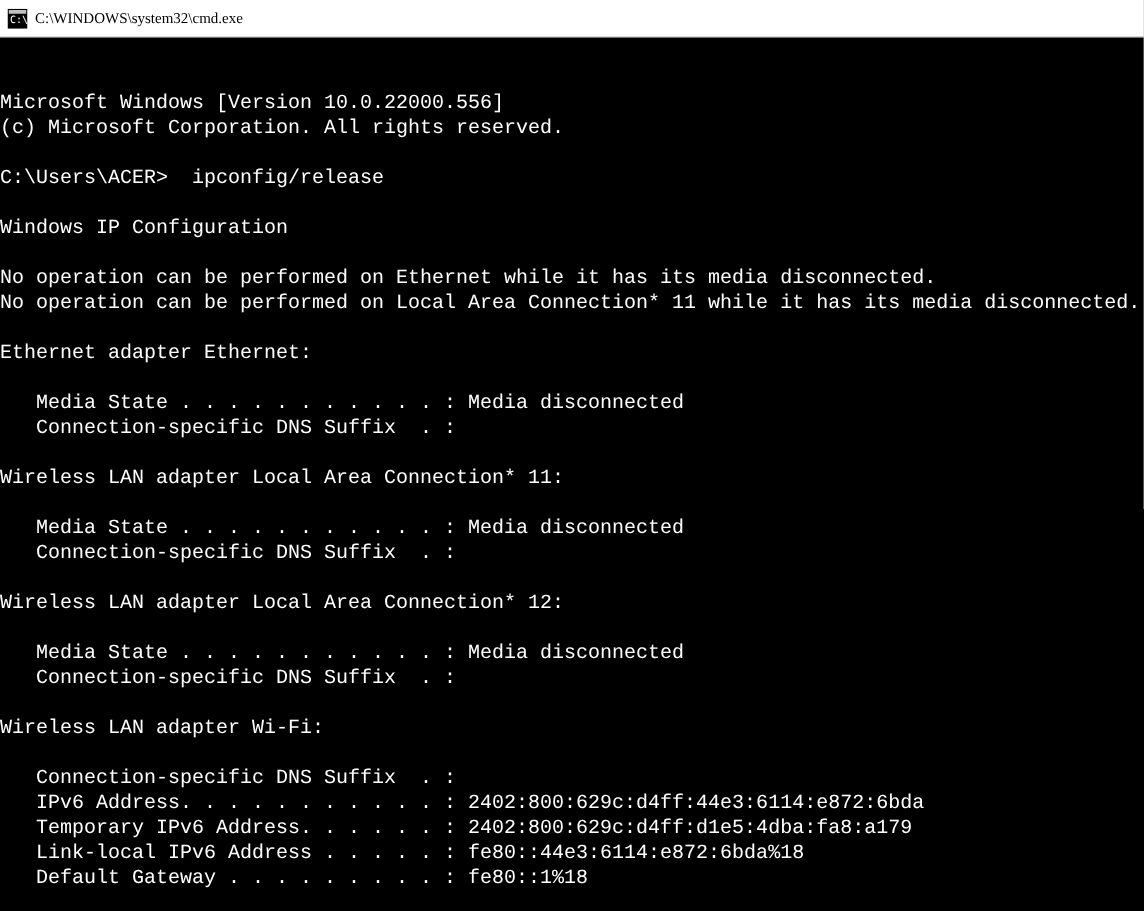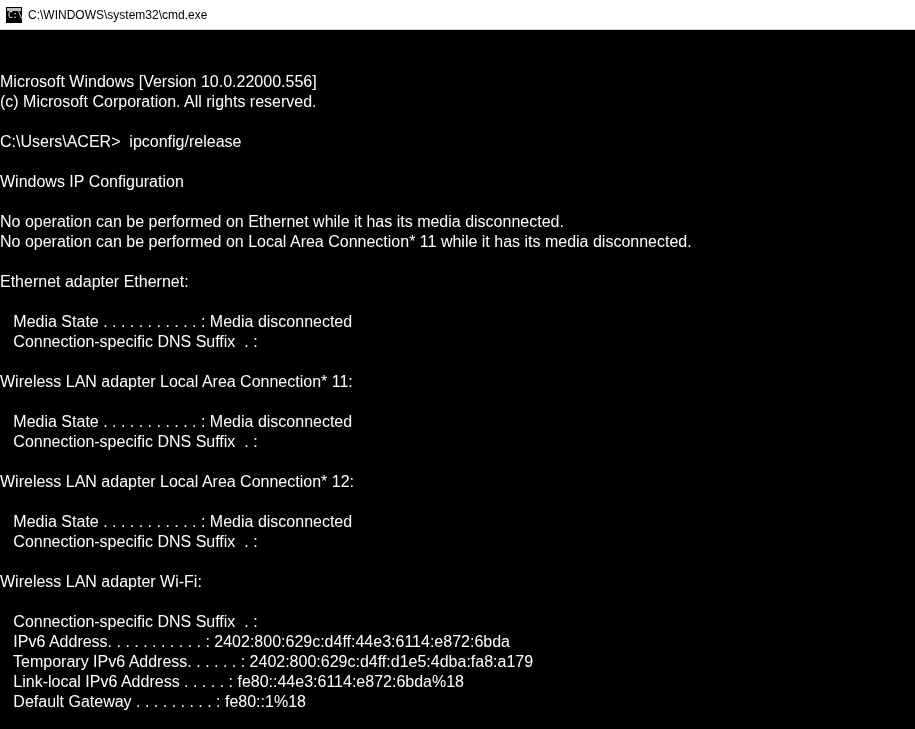--- a/index.html
+++ b/index.html
@@ -24,35 +24,35 @@
     }
     .title-icon {
       width: 16px;
       height: 16px;
       margin-right: 6px;
       display: flex;
       align-items: center;
       justify-content: center;
     }
     .title-text {
-      font-family: Liberation Sans, sans-serif;
+      font-family: Liberation Serif, serif;
       font-size: 12px;
       color: #000000;
       text-align: center;
     }
     .terminal {
       background: #000000;
       color: #ffffff;
       font-size: 16px;
       line-height: 20px;
       padding: 2px 0;
       height: 699px;
       white-space: pre;
       overflow: hidden;
-      font-family: Liberation Sans, sans-serif;
+      font-family: Liberation Mono, monospace;
     }
     .line {
       display: block;
       min-height: 20px;
     }
   </style>
 </head>
 <body>
 
 <div class="title-bar">

